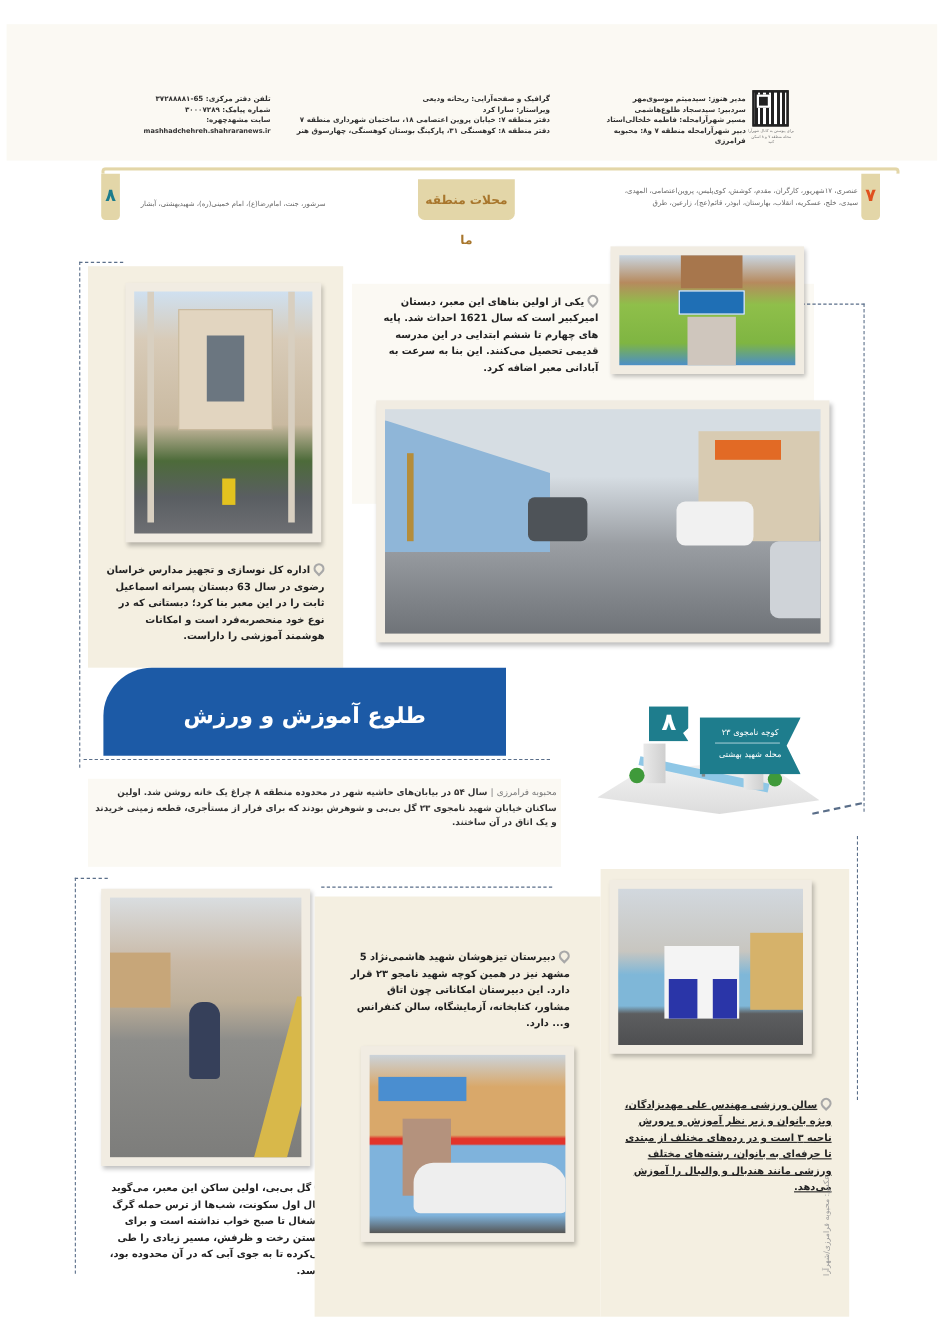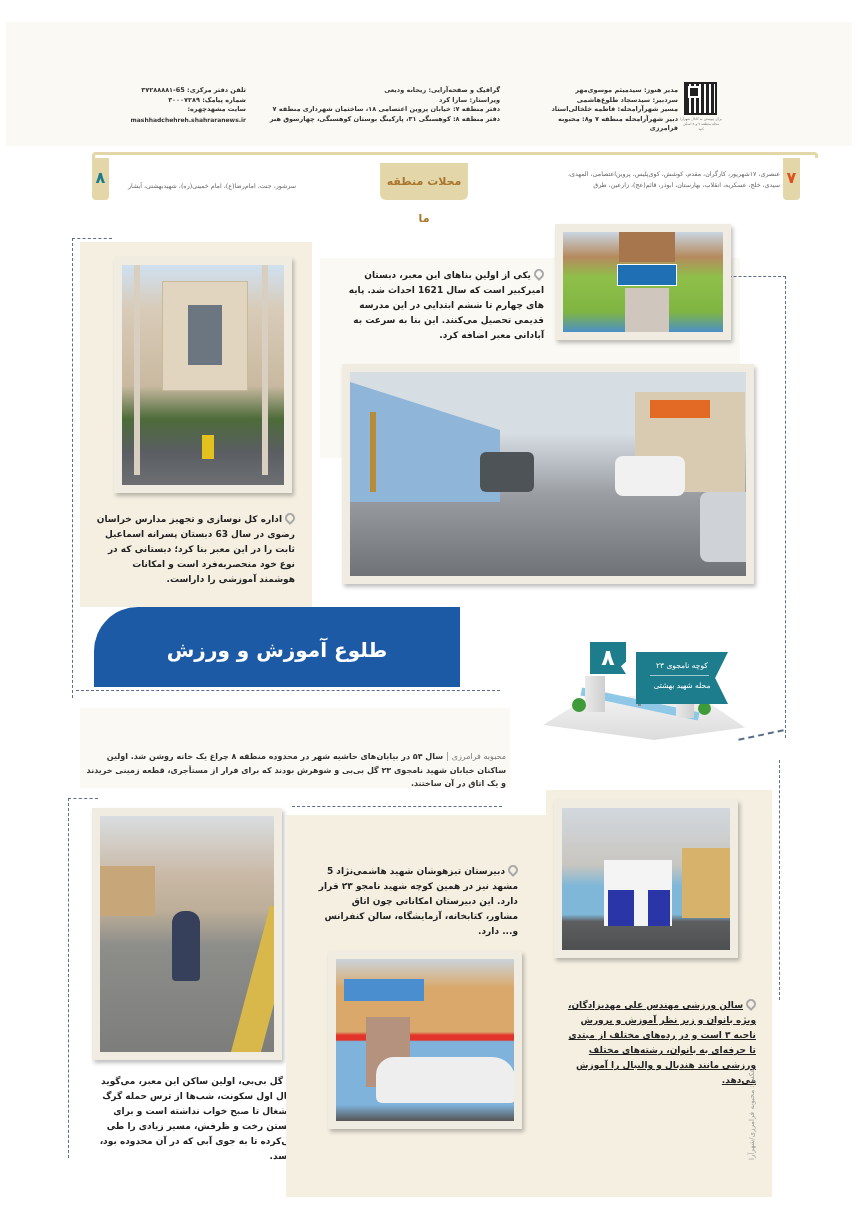--- a/index.html
+++ b/index.html
@@ -27,21 +27,21 @@
   
   .beige { background: #f4efe1; }
   .cream { background: #fbf9f3; }
   .dash { border: 1.3px dashed #5a6e89; }
   .photo { background: #f1ece2; box-shadow: 2px 3px 4px rgba(0,0,0,0.25); padding: 8px; }
   .pic { width: 100%; height: 100%; position: relative; overflow: hidden; }
   .caption { font-size: 9px; line-height: 15px; font-weight: bold; color: #222; }
   .pin { display: inline-block; width: 10px; height: 10px; border-radius: 50% 50% 50% 0; transform: rotate(-45deg); border: 2.5px solid #a8a8a8; background: transparent; margin-left: 3px; vertical-align: -1px; }
 
   .title-band { left: 94px; top: 607px; width: 366px; height: 80px; background: #1c5aa6; border-radius: 44px 0 0 0; color: #fff; font-weight: bold; font-size: 20px; text-align: center; line-height: 86px; }
-  .body-text { font-size: 8px; line-height: 13.5px; font-weight: bold; color: #333; margin-top: 36px; }
+  .body-text { font-size: 8px; line-height: 13.5px; font-weight: bold; color: #333; }
   .byline { color: #777; font-weight: normal; }
 
   
   .flag { left: 636px; top: 624px; width: 92px; height: 52px; background: #1e7d8d; color: #fff; font-size: 7.5px; font-weight: normal; text-align: center; clip-path: polygon(0 0,100% 0,86% 50%,100% 100%,0 100%); margin-top: 28px; }
   .flag .ln { padding-top: 9px; }
   .flag hr { border: 0; border-top: 1px solid #9cc9d1; width: 64%; margin: 5px 0 5px 14px; }
   .num8 { left: 590px; top: 642px; width: 36px; height: 32px; background: #1e7d8d; color: #fff; font-weight: bold; font-size: 22px; text-align: center; line-height: 32px; clip-path: polygon(0 0,100% 0,100% 62%,86% 76%,100% 100%,0 100%); }
   .pole { left: 638px; top: 676px; width: 3px; height: 30px; background: #888; }
   .mapbase { left: 543px; top: 690px; width: 202px; height: 50px; background: linear-gradient(#f5f5f5,#dcdcdc); clip-path: polygon(0 70%,20% 20%,50% 10%,82% 25%,100% 75%,55% 100%); }
   .road { left: 580px; top: 700px; width: 120px; height: 8px; background: #8fc7e6; transform: rotate(12deg); }

